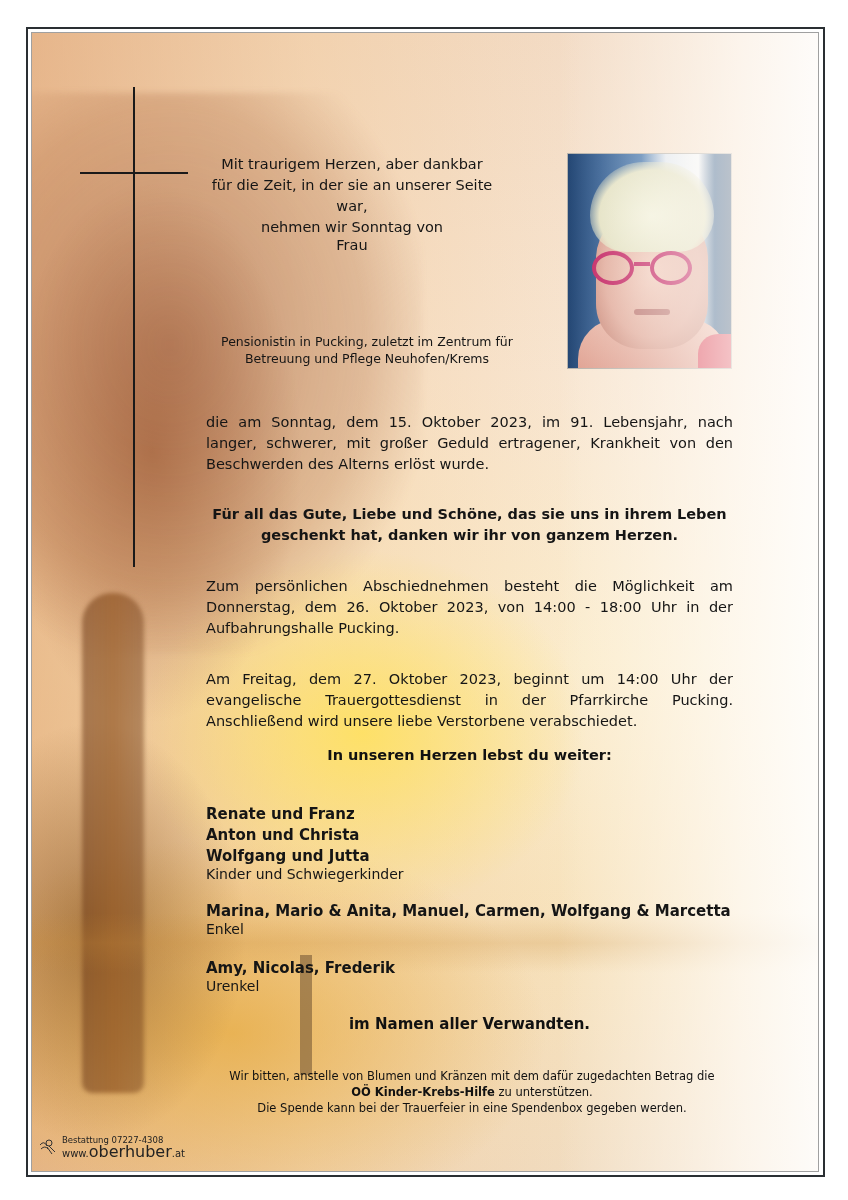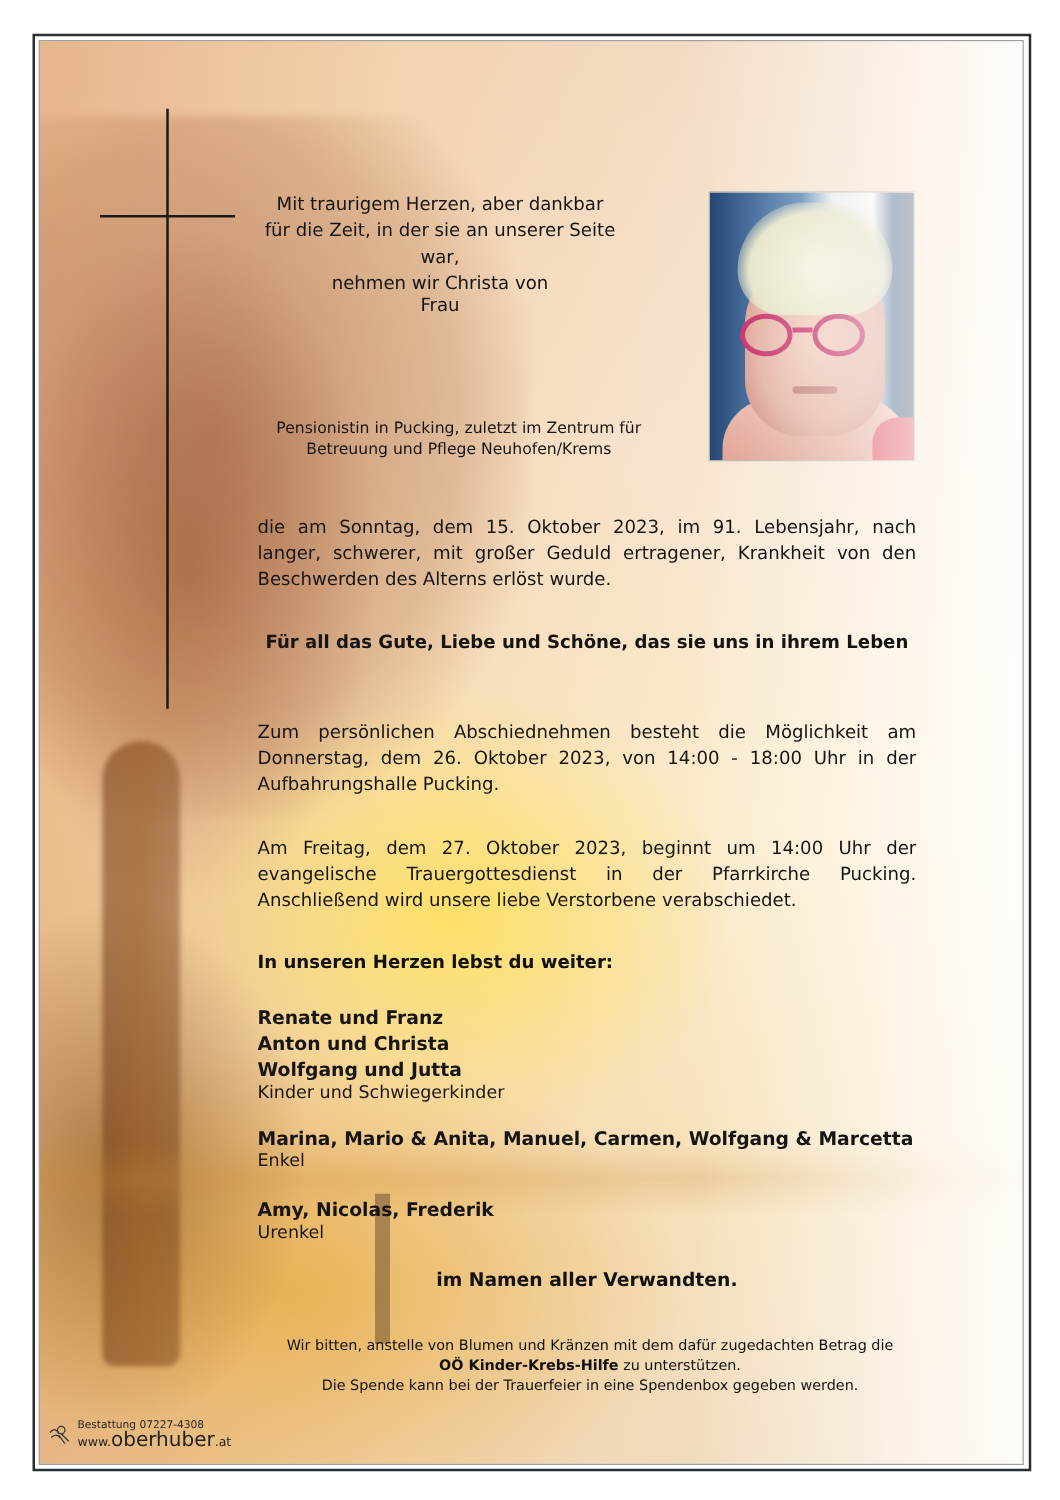--- a/index.html
+++ b/index.html
@@ -87,21 +87,21 @@
   .text { position: absolute; left: 0; width: 100%; text-align: center; color: #151515; z-index: 2; }
   .intro { left: 175px; width: 290px; top: 121px; font-size: 14.5px; line-height: 21px; }
   .frau { left: 175px; width: 290px; top: 204px; font-size: 14.5px; }
   .name { left: 160px; width: 345px; top: 247px; font-size: 33px; letter-spacing: -0.3px; }
   .occupation { left: 175px; width: 320px; top: 300px; font-size: 12.5px; line-height: 17px; }
   .justify { position: absolute; left: 174px; width: 527px; font-size: 14.5px; line-height: 21px; text-align: justify; color: #151515; z-index: 2; }
   .p-death { top: 379px; }
   .p-thanks { position: absolute; left: 174px; width: 527px; top: 471px; font-size: 14.5px; line-height: 21px; text-align: center; font-weight: bold; color: #151515; z-index: 2; }
   .p-viewing { top: 543px; }
   .p-service { top: 636px; }
-  .p-heart { position: absolute; left: 174px; width: 527px; top: 729px; font-size: 14.5px; font-weight: bold; z-index: 2; }
+  .p-heart { position: absolute; left: 174px; width: 527px; top: 714px; font-size: 14.5px; text-align: center; font-weight: bold; z-index: 2; }
   .family { position: absolute; left: 174px; width: 527px; text-align: left; z-index: 2; color: #151515; }
   .fam-names { font-size: 15px; line-height: 21px; font-weight: bold; }
   .fam-label { font-size: 14px; line-height: 14px; }
   .children { top: 771px; }
   .grandchildren { top: 868px; }
   .greatgrand { top: 925px; }
   .all-relatives { position: absolute; left: 174px; width: 527px; top: 982px; text-align: center; font-size: 15px; font-weight: bold; z-index: 2; }
   .donation { position: absolute; left: 160px; width: 560px; top: 1035px; text-align: center; font-size: 11.5px; line-height: 16px; z-index: 2; }
   .donation b { font-weight: bold; margin-top: 47px; }
   .footer { position: absolute; left: 6px; top: 1102px; display: flex; align-items: center; gap: 4px; z-index: 2; }
@@ -129,32 +129,33 @@
     <div class="hair"></div>
     <div class="glasses-l"></div>
     <div class="glasses-r"></div>
     <div class="bridge"></div>
     <div class="mouth"></div>
   </div>
 
   <div class="text intro">
     <div>Mit traurigem Herzen, aber dankbar</div>
     <div>für die Zeit, in der sie an unserer Seite war,</div>
-    <div>nehmen wir Christa von</div>
+    <div>nehmen wir Sonntag von</div>
   </div>
   <div class="text frau">Frau</div>
   <div class="text occupation">
     <div>Pensionistin in Pucking, zuletzt im Zentrum für</div>
     <div>Betreuung und Pflege Neuhofen/Krems</div>
   </div>
 
   <div class="justify p-death">die am Sonntag, dem 15. Oktober 2023, im 91. Lebensjahr, nach langer, schwerer, mit großer Geduld ertragener, Krankheit von den Beschwerden des Alterns erlöst wurde.</div>
 
   <div class="p-thanks">
     <div>Für all das Gute, Liebe und Schöne, das sie uns in ihrem Leben</div>
+    <div>geschenkt hat, danken wir ihr von ganzem Herzen.</div>
   </div>
 
   <div class="justify p-viewing">Zum persönlichen Abschiednehmen besteht die Möglichkeit am Donnerstag, dem 26. Oktober 2023, von 14:00 - 18:00 Uhr in der Aufbahrungshalle Pucking.</div>
   <div class="justify p-service">Am Freitag, dem 27. Oktober 2023, beginnt um 14:00 Uhr der evangelische Trauergottesdienst  in der Pfarrkirche Pucking. Anschließend wird unsere liebe Verstorbene verabschiedet.</div>
 
   <div class="p-heart">In unseren Herzen lebst du weiter:</div>
 
   <div class="family children">
     <div class="fam-names">Renate und Franz</div>
     <div class="fam-names">Anton und Christa</div>

